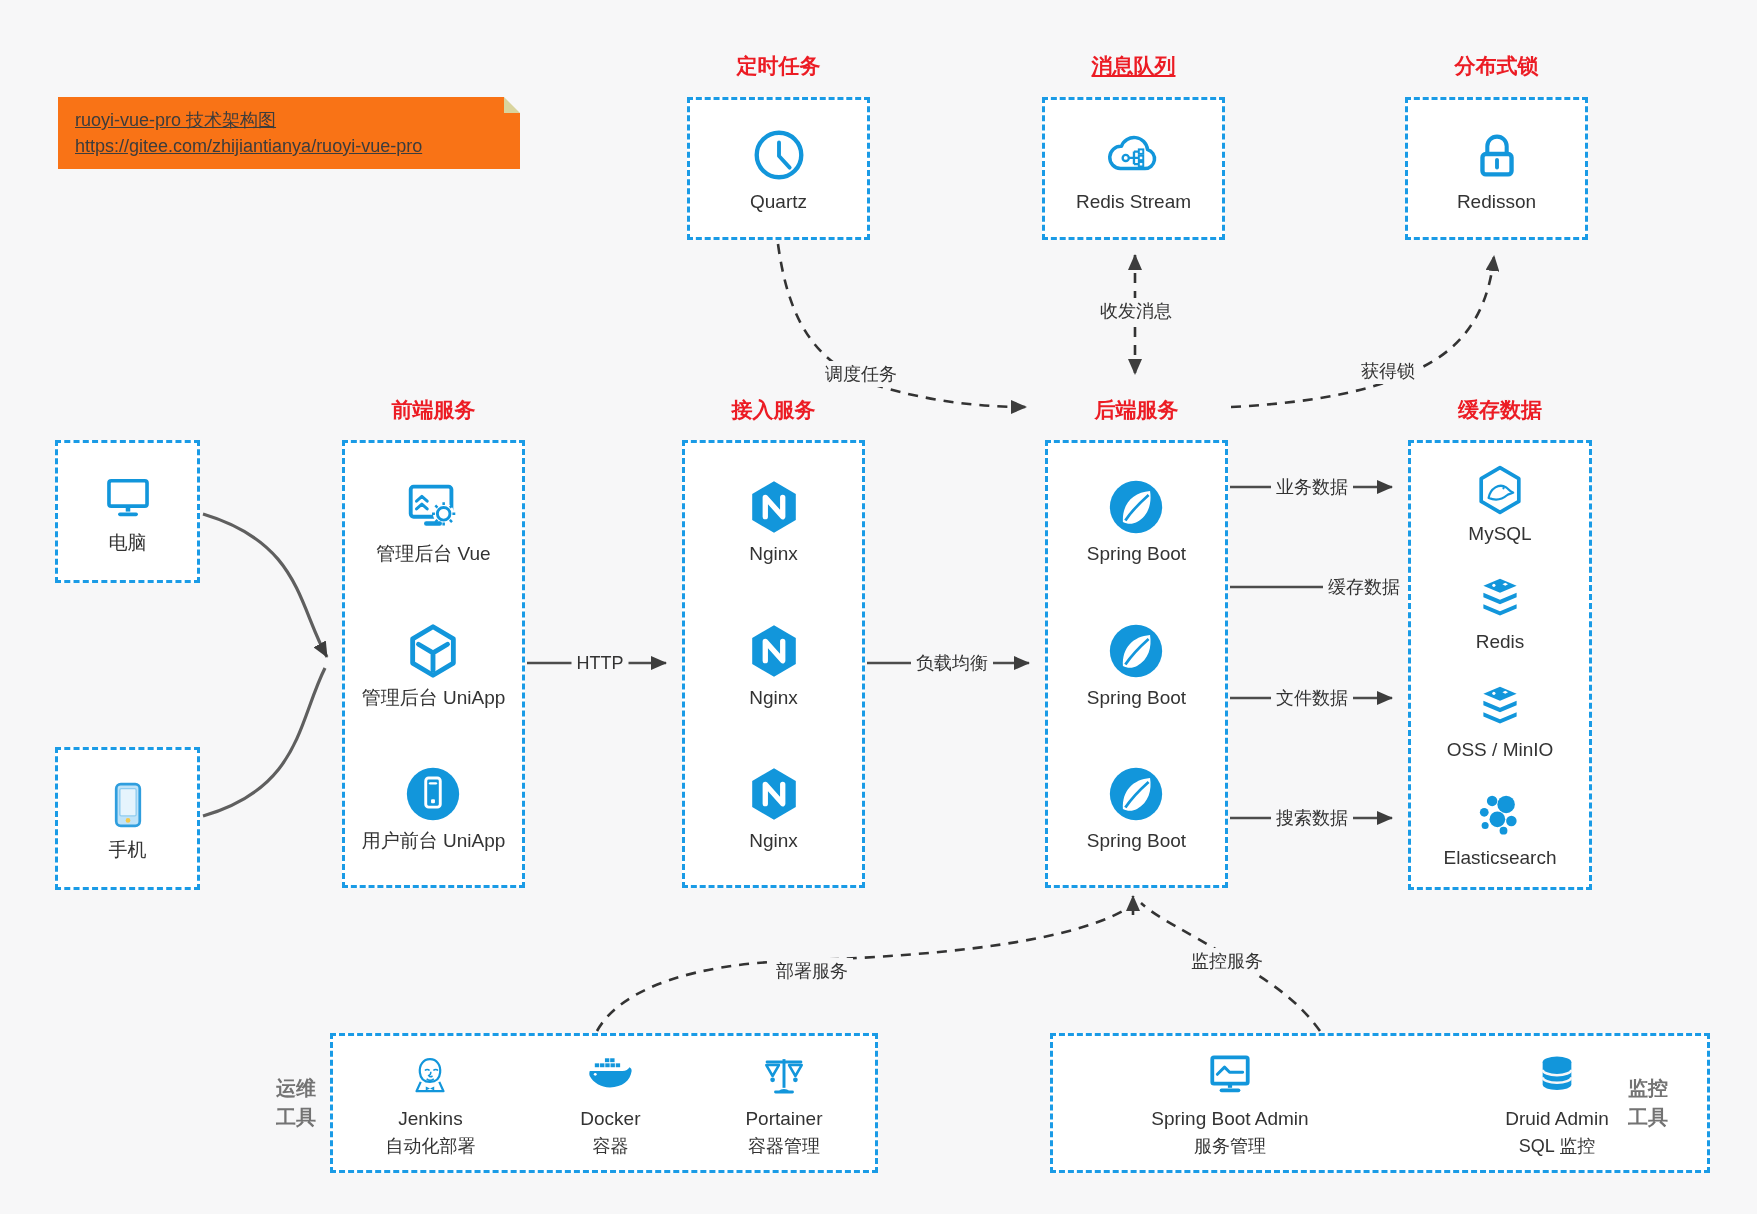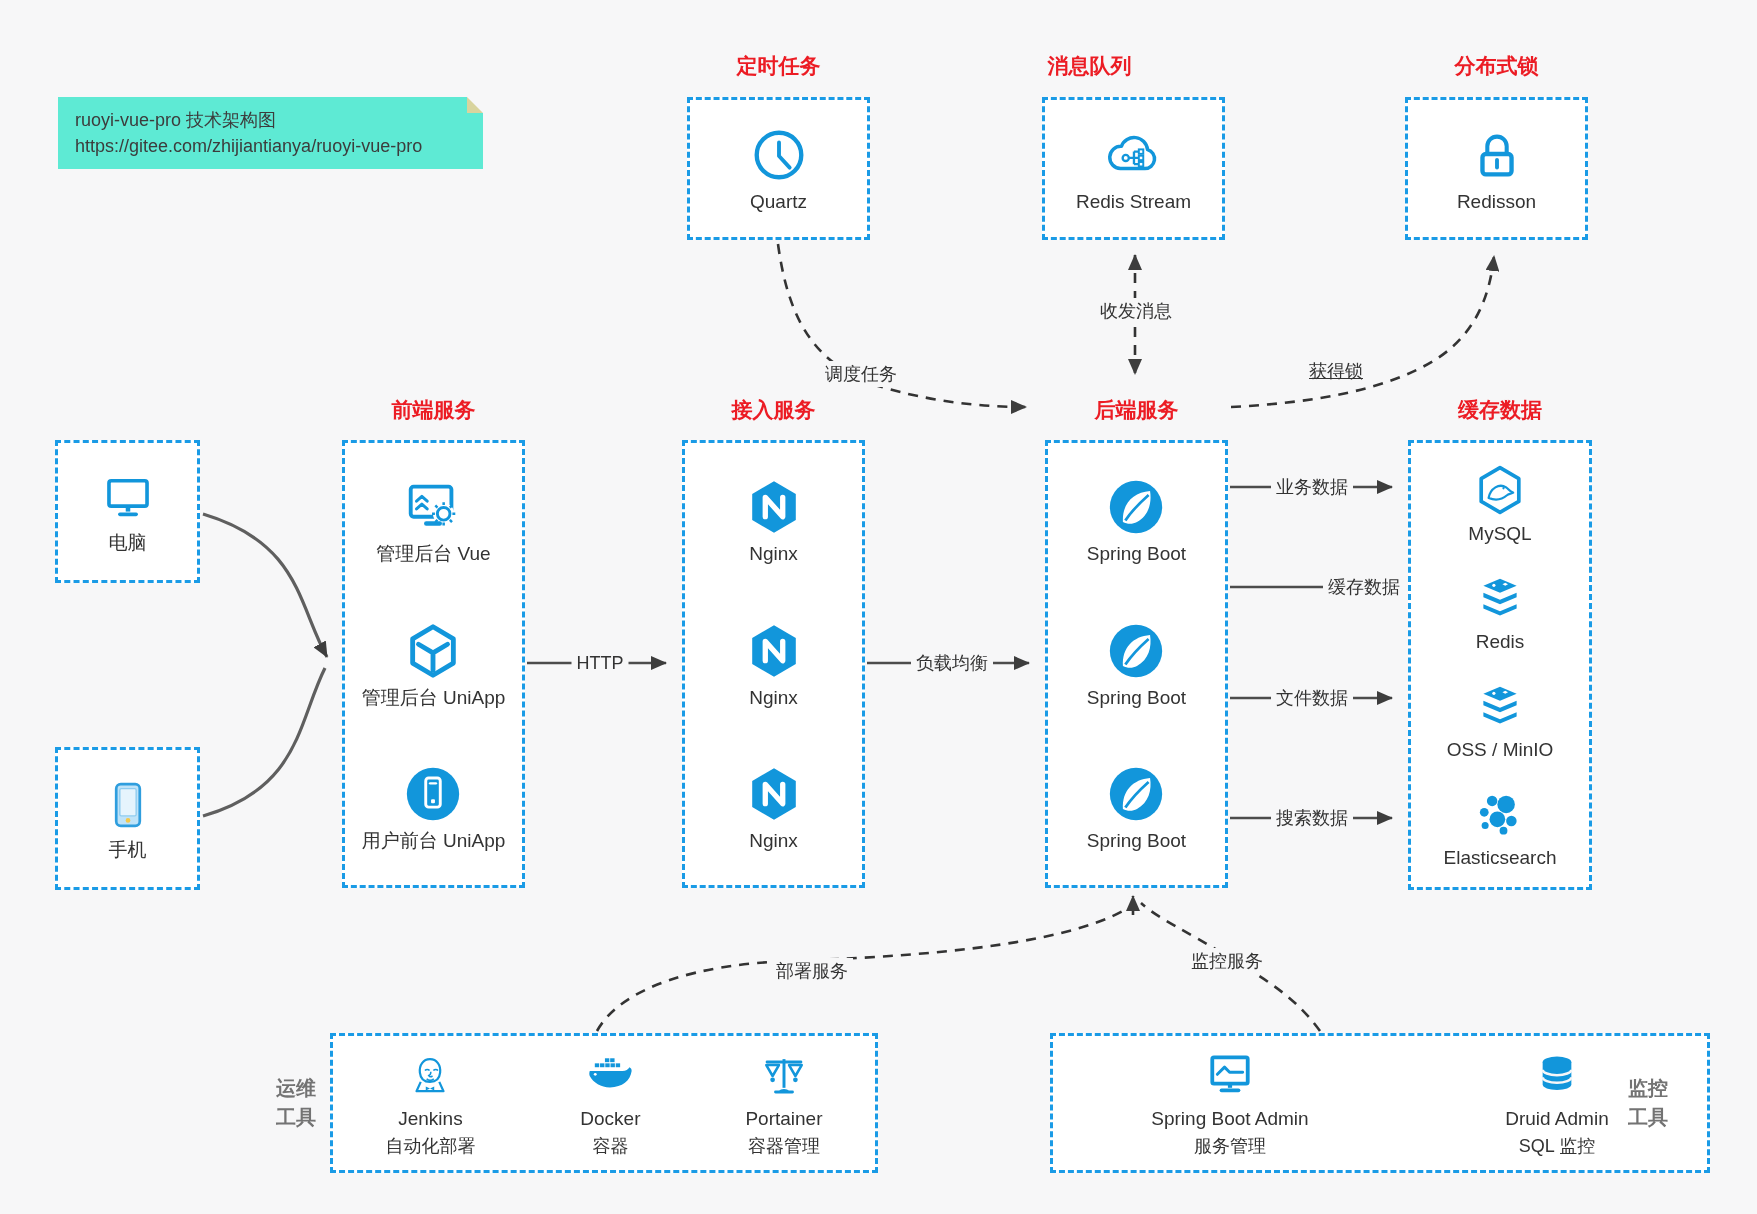--- a/index.html
+++ b/index.html
@@ -9,22 +9,22 @@
   .dbox{position:absolute;border:3px dashed #1a9be6;background:#ffffff;box-sizing:border-box;z-index:2;
         display:flex;flex-direction:column;justify-content:space-around;align-items:center;padding:6px 0;}
   .hbox{flex-direction:row !important;}
   .node{display:flex;flex-direction:column;align-items:center;gap:5px;z-index:3;}
   .nlabel{font-size:19px;color:#333;white-space:nowrap;line-height:1.15;text-align:center;}
   .nsub{font-size:18px;color:#333;white-space:nowrap;line-height:1.25;text-align:center;}
   .sec-title{position:absolute;z-index:4;font-size:21px;font-weight:bold;color:#ec1c24;text-align:center;white-space:nowrap;}
   .side-title{position:absolute;z-index:4;font-size:20px;font-weight:bold;color:#737373;text-align:center;line-height:29px;white-space:nowrap;}
   .edge-label{position:absolute;z-index:4;transform:translate(-50%,-50%);background:#f7f7f8;
               padding:1px 5px;font-size:18px;color:#333;white-space:nowrap;}
-  .note{position:absolute;left:58px;top:97px;width:425px;height:72px;background:#5eead4;z-index:2;
-        box-sizing:border-box;padding:10px 0 0 17px;font-size:18px;line-height:26px;color:#3c3c3c;}
+  .note{position:absolute;left:58px;top:97px;width:462px;height:72px;background:#f97316;z-index:2;
+        box-sizing:border-box;padding:10px 0 0 17px;font-size:18px;line-height:26px;color:#3c3c3c;text-decoration:underline;}
   .note .fold{position:absolute;right:0;top:0;width:0;height:0;
               border-top:16px solid #f7f7f8;border-left:16px solid #d9d49e;}
   .ic{display:block;}
 </style>
 </head>
 <body>
 
 <svg width="0" height="0" style="position:absolute" aria-hidden="true">
 <defs>
   <symbol id="i-clock" viewBox="0 0 64 64">
@@ -189,21 +189,21 @@
     </g>
   </svg>
 
   <div class="note">
     <div class="fold"></div>
     <div>ruoyi-vue-pro 技术架构图</div>
     <div>https://gitee.com/zhijiantianya/ruoyi-vue-pro</div>
   </div>
 
   <div class="sec-title" style="left:687px;top:52px;width:183px;">定时任务</div>
-  <div class="sec-title" style="left:998px;top:52px;width:183px;">消息队列</div>
+  <div class="sec-title" style="left:1042px;top:52px;width:183px;text-decoration:underline;">消息队列</div>
   <div class="sec-title" style="left:1405px;top:52px;width:183px;">分布式锁</div>
   <div class="sec-title" style="left:342px;top:396px;width:183px;">前端服务</div>
   <div class="sec-title" style="left:682px;top:396px;width:183px;">接入服务</div>
   <div class="sec-title" style="left:1045px;top:396px;width:183px;">后端服务</div>
   <div class="sec-title" style="left:1408px;top:396px;width:184px;">缓存数据</div>
 
   <div class="dbox" style="left:687px;top:97px;width:183px;height:143px;">
     <div class="node">
       <svg class="ic" width="62" height="62">
           <use href="#i-clock"></use>
@@ -386,17 +386,17 @@
   </div>
 
   <div class="edge-label" style="left:600px;top:663px;">HTTP</div>
   <div class="edge-label" style="left:952px;top:663px;">负载均衡</div>
   <div class="edge-label" style="left:1312px;top:487px;">业务数据</div>
   <div class="edge-label" style="left:1364px;top:587px;text-align:center;">缓存数据</div>
   <div class="edge-label" style="left:1312px;top:698px;">文件数据</div>
   <div class="edge-label" style="left:1312px;top:818px;">搜索数据</div>
   <div class="edge-label" style="left:861px;top:374px;">调度任务</div>
   <div class="edge-label" style="left:1136px;top:311px;">收发消息</div>
-  <div class="edge-label" style="left:1336px;top:371px;text-decoration:underline;">获得锁</div>
+  <div class="edge-label" style="left:1388px;top:371px;">获得锁</div>
   <div class="edge-label" style="left:812px;top:971px;">部署服务</div>
   <div class="edge-label" style="left:1227px;top:961px;">监控服务</div>
 
 </div>
 
 </body></html>

